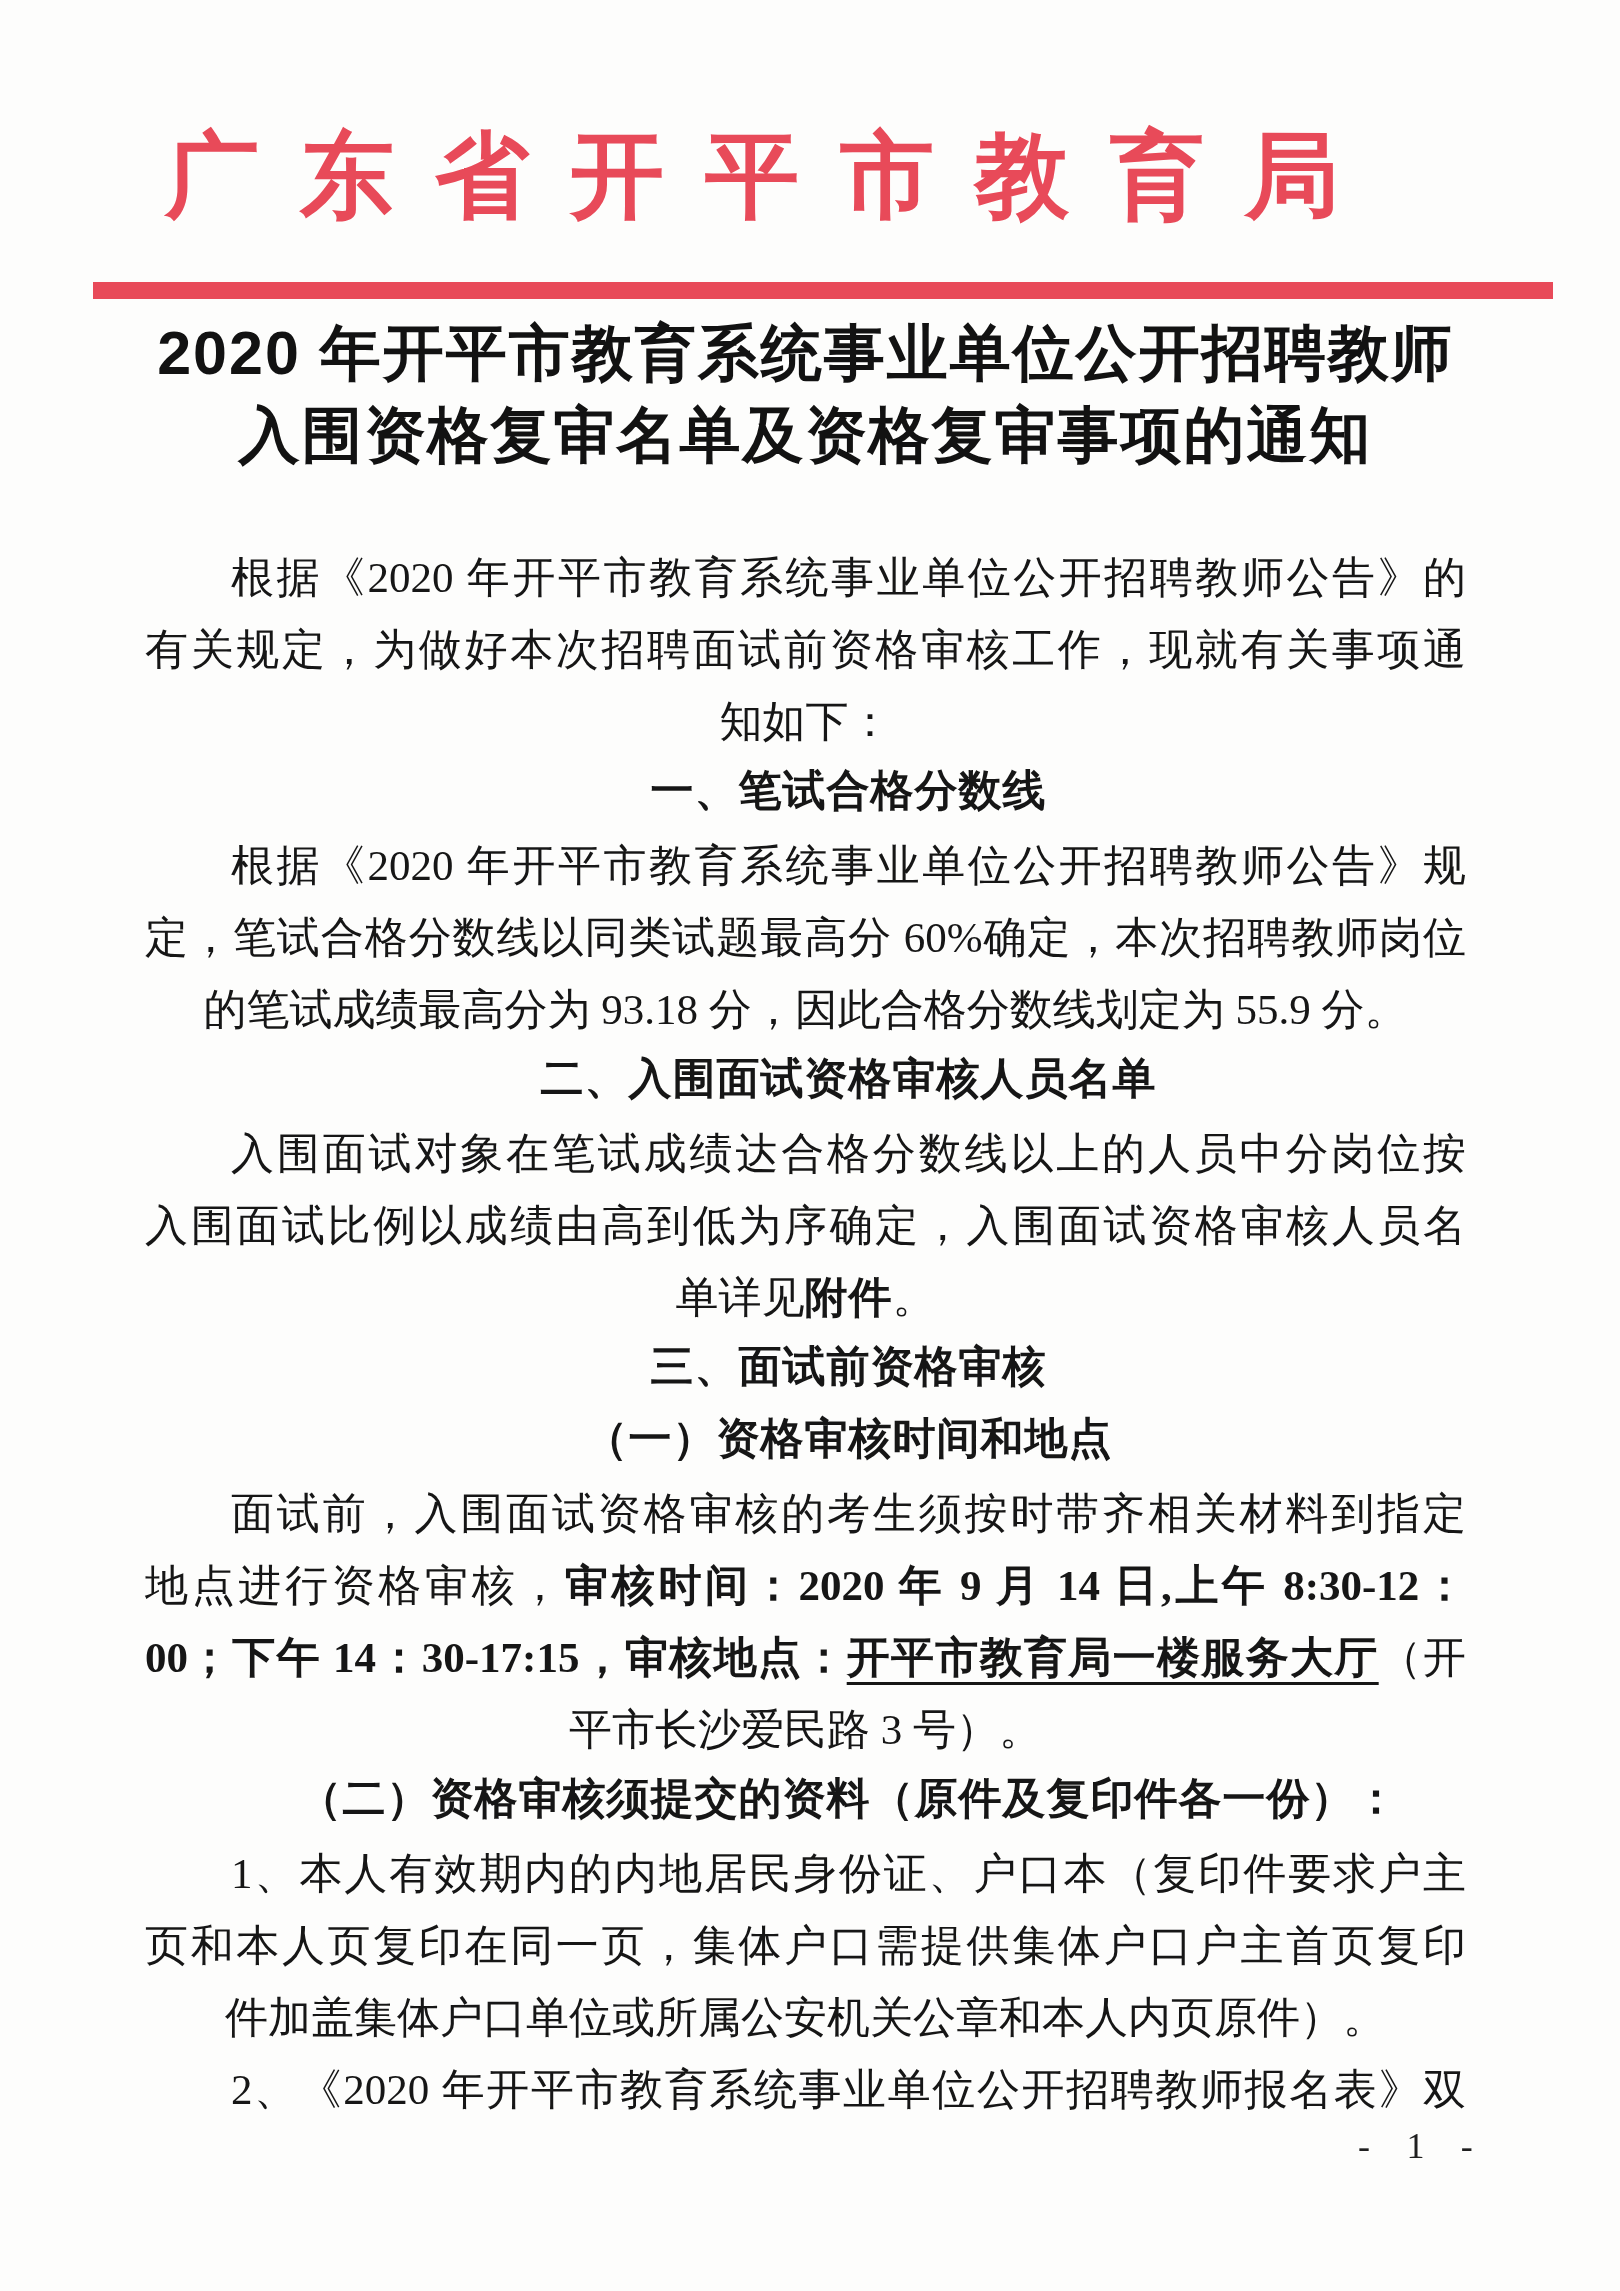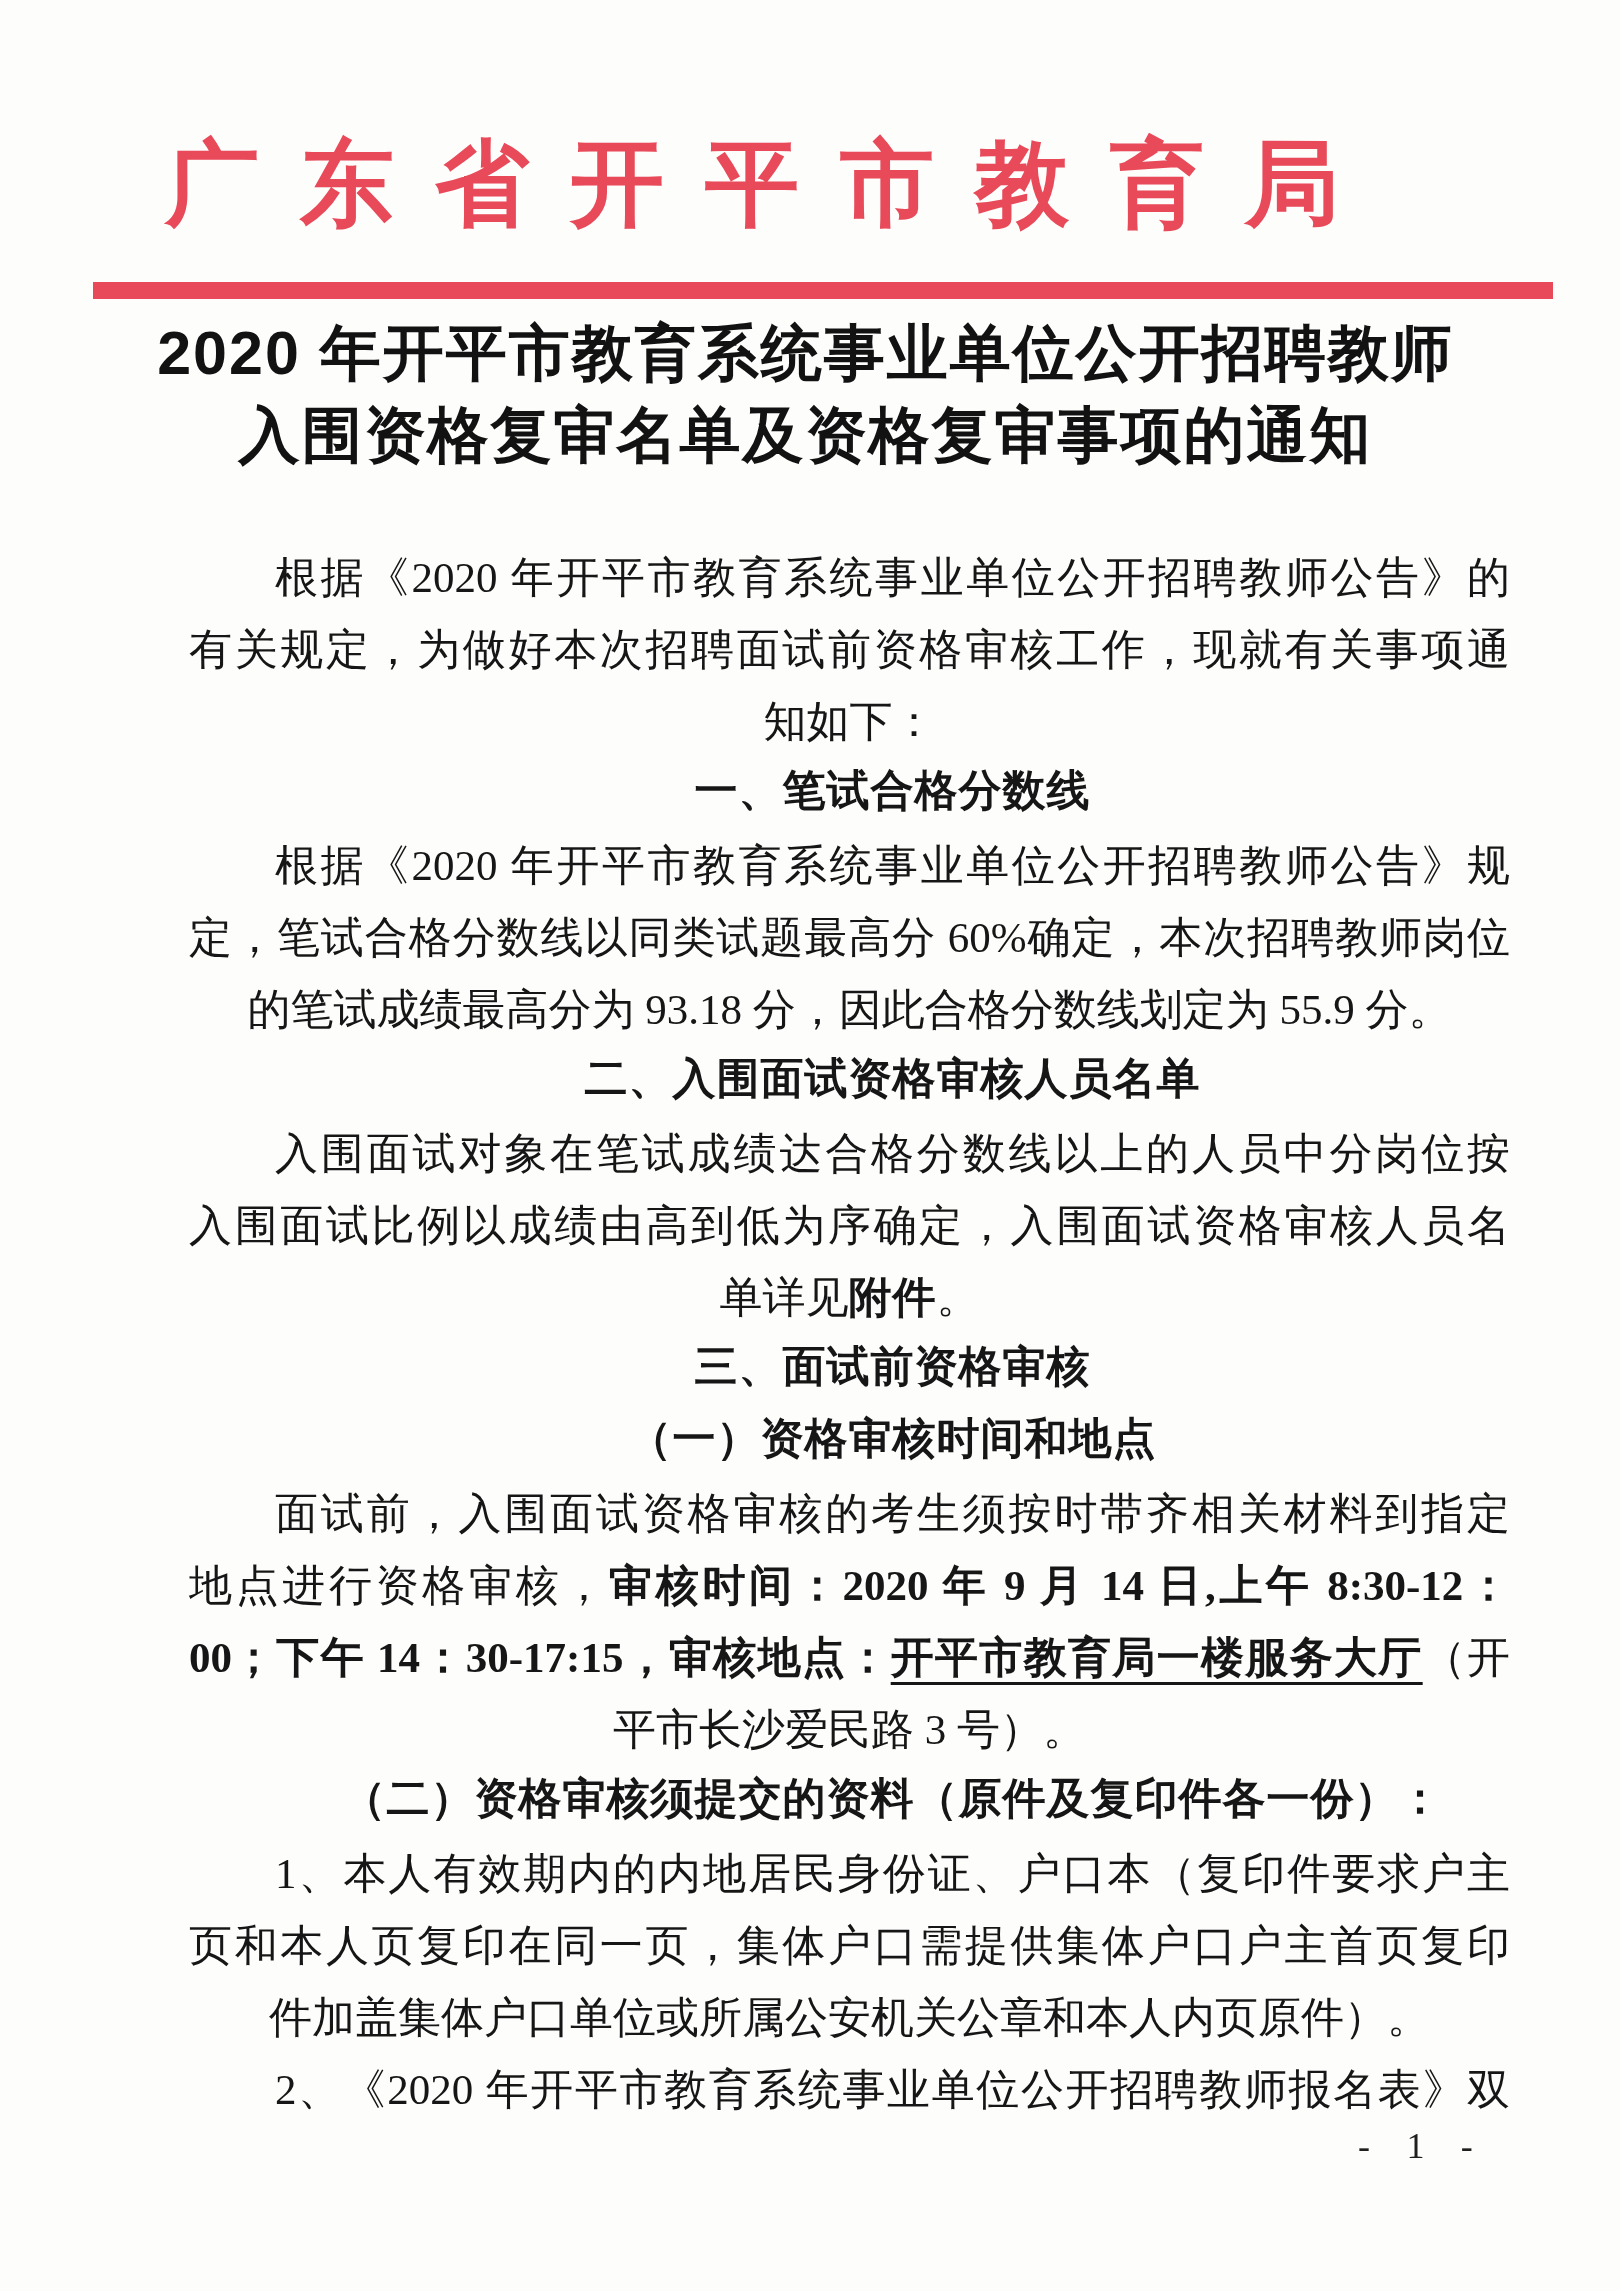--- a/index.html
+++ b/index.html
@@ -12,23 +12,23 @@
     width:1620px;
     height:2292px;
     background:#fdfdfc;
     overflow:hidden;
     font-family:"Liberation Serif", serif;
     color:var(--ink);
   }
   
   .agency{
     position:absolute;
-    top:137px;
+    top:122px;
     left:165px;
-    font-family:Liberation Mono, monospace;
+    font-family:Liberation Sans, sans-serif;
     font-weight:700;
     font-size:94px;
     line-height:108px;
     color:var(--red);
     letter-spacing:41px;
     white-space:nowrap;
   }
   .redbar{
     position:absolute;
     top:282px;
@@ -53,21 +53,20 @@
   }
   
   .doc-body{
     position:absolute;
     top:542px;
     left:145px;
     width:1321px;
     font-size:43px;
     line-height:72px;
     color:#161616;
-    margin-left:44px;
   }
   .line{
     height:72px;
     white-space:nowrap;
     text-align:center;
   }
   .line.just{
     white-space:normal;
     text-align:justify;
     text-align-last:justify;

